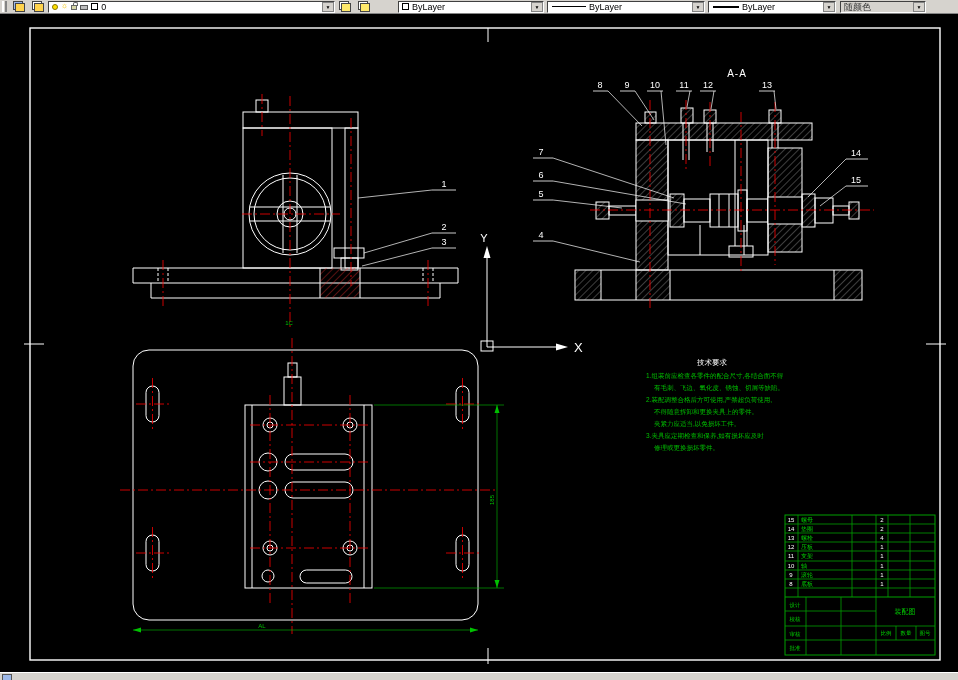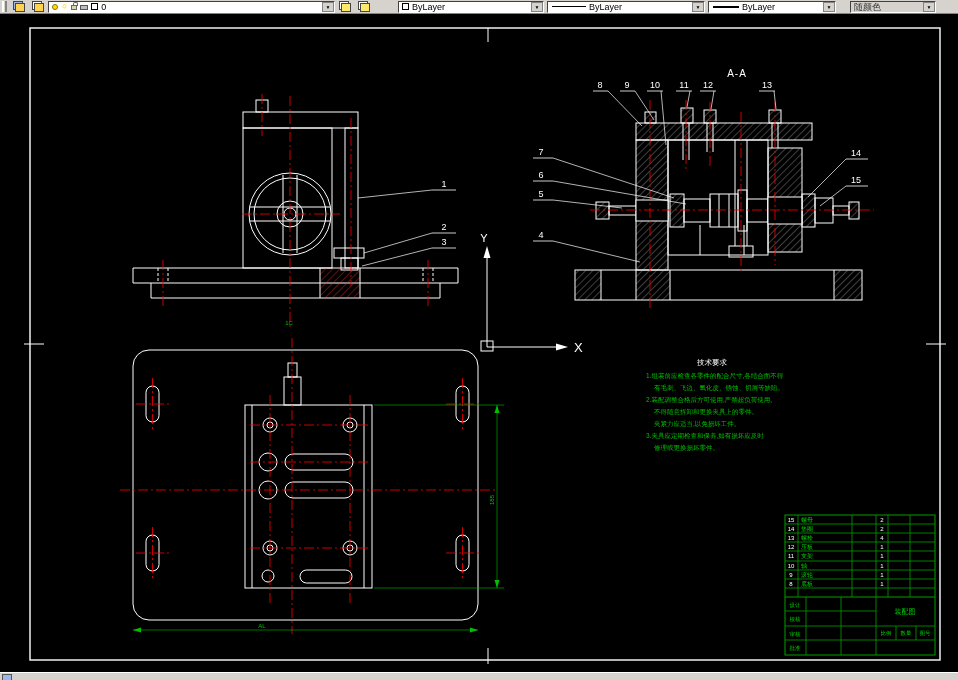--- a/index.html
+++ b/index.html
@@ -17,21 +17,21 @@
   .combo{height:12px;background:#fff;display:flex;align-items:center;
          border-top:1px solid #404040;border-left:1px solid #404040;
          border-bottom:1px solid #fff;border-right:1px solid #fff;}
   .combo .val{font-size:9px;color:#000;padding-left:3px;white-space:nowrap;line-height:10px;}
   .combo .arrow{margin-left:auto;width:12px;height:10px;background:#d6d3ce;border:1px solid #848484;
                 font-size:5px;display:flex;align-items:center;justify-content:center;color:#000;}
   .layer-combo{width:287px;}
   .color-combo{width:146px;margin-left:24px;}
   .lt-combo{width:158px;margin-left:2px;}
   .lw-combo{width:128px;margin-left:2px;}
-  .plot-combo{width:86px;margin-left:13px;background:#d6d3ce;}
+  .plot-combo{width:86px;margin-left:3px;background:#d6d3ce;}
   .plot-combo .val{color:#333;}
   .mini{display:inline-block;margin-left:3px;}
   .bulb{width:6px;height:6px;border-radius:50%;background:#ffe000;border:1px solid #887700;}
   .sun{color:#f4c400;font-size:8px;line-height:8px;margin-top:-2px;}
   .sun::before{content:"\263C";}
   .lock{width:6px;height:5px;background:#d8d8a8;border:1px solid #666;position:relative;margin-top:2px;}
   .lock::before{content:"";position:absolute;top:-4px;left:1px;width:3px;height:3px;border:1px solid #666;border-bottom:none;border-radius:2px 2px 0 0;}
   .printer{width:8px;height:5px;background:#bdbdbd;border:1px solid #555;margin-top:1px;}
   .chip{width:7px;height:7px;background:#fff;border:1px solid #000;}
   .lt-sample{width:34px;height:1px;background:#000;margin-left:4px;}

